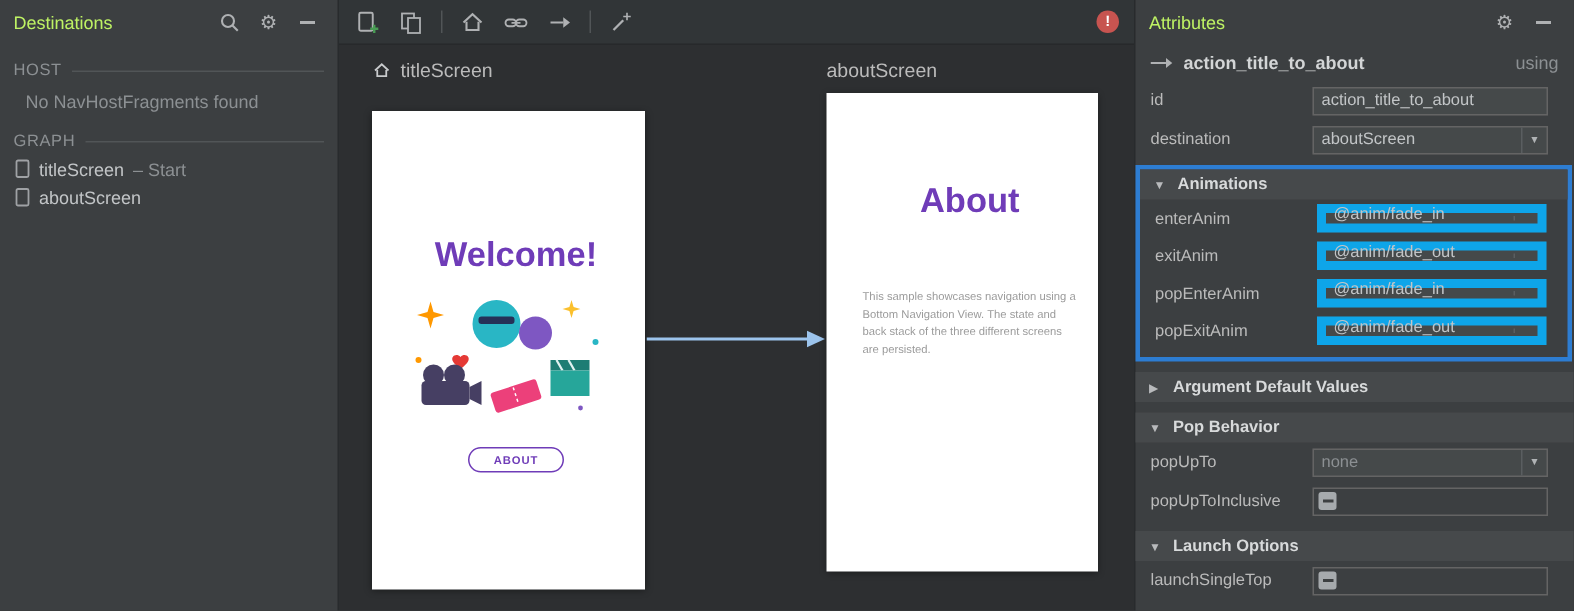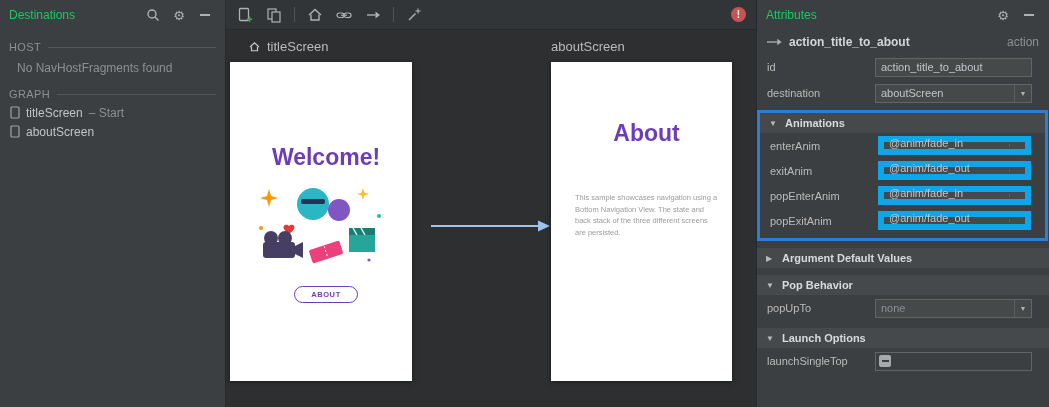--- a/index.html
+++ b/index.html
@@ -5,21 +5,21 @@
   * { box-sizing: border-box; margin: 0; padding: 0; }
   html,body { width:1049px; height:407px; }
   body {
     font-family: "Liberation Sans", "DejaVu Sans", sans-serif;
     background:#3c3f41; color:#bbbbbb; overflow:hidden;
   }
   .app { position:relative; width:1049px; height:407px; background:#3c3f41; }
 
   
   .panel-header { height:30px; display:flex; align-items:center; padding:0 9px; gap:4px; }
-  .panel-title { font-size:12px; color:#22c55e; white-space:nowrap; }
+  .panel-title { font-size:12px; color:#bef264; white-space:nowrap; }
   .spacer { flex:1; }
   .icon-btn { width:22px; height:20px; display:flex; align-items:center; justify-content:center;
               color:#afb1b3; font-size:13px; cursor:pointer; flex:0 0 auto; }
   .minus-line { width:10px; height:0; border-top:2px solid #afb1b3; display:inline-block; }
   svg { display:block; }
 
   
   .left-panel { position:absolute; left:0; top:0; width:226px; height:407px;
                 background:#3c3f41; border-right:1px solid #282b2d; }
   .section-row { display:flex; align-items:center; height:18px; padding:0 9px; gap:7px; margin-top:8px; }
@@ -37,21 +37,21 @@
   .toolbar-sep { width:1px; height:15px; background:#515557; }
   .tool-icon { width:18px; height:18px; display:flex; align-items:center; justify-content:center; cursor:pointer; }
   .error-badge { margin-left:auto; width:15px; height:15px; border-radius:50%; background:#c75450;
                  color:#ffffff; font-size:10px; font-weight:bold; display:flex; align-items:center;
                  justify-content:center; cursor:pointer; }
   .screen-label { position:absolute; top:39px; font-size:13px; color:#bbbbbb; display:flex;
                   align-items:center; gap:6px; cursor:pointer; }
   .label-title { left:22px; }
   .label-about { left:325px; }
   .phone { position:absolute; top:62px; background:#ffffff; box-shadow:0 1px 5px rgba(0,0,0,.45); cursor:pointer;padding-left:10px; }
-  .phone-title { left:4px; width:182px; height:319px; }
+  .phone-title { left:22px; width:182px; height:319px;margin-top:12px; }
   .phone-about { left:325px; width:181px; height:319px; }
   .welcome-heading { margin-top:82px; text-align:center; color:#6f3cb8;
                      font-size:23px; font-weight:bold; line-height:26px; }
   .illustration { display:block; margin:6px auto 0; }
   .about-btn { margin:10px auto 0; width:64px; height:17px; border:1.5px solid #6f3cb8; border-radius:9px;
                color:#6f3cb8; font-size:7.5px; font-weight:bold; letter-spacing:.6px;
                display:flex; align-items:center; justify-content:center; }
   .about-heading { margin-top:58px; text-align:center; color:#6f3cb8;
                    font-size:23px; font-weight:bold; line-height:26px; }
   .about-body { margin:46px 14px 16px 14px; font-size:7.5px; line-height:1.55; color:#9b9b9b; }
@@ -241,21 +241,21 @@
         </span>
     </div>
 
     <div class="action-row">
       <svg width="15" height="10" viewBox="0 0 16 10">
           <line x1="0" y1="5" x2="11" y2="5" stroke="#afb1b3" stroke-width="1.4"></line>
           <polygon points="11,1.5 15.5,5 11,8.5" fill="#afb1b3"></polygon>
         </svg>
       <span class="action-name">action_title_to_about</span>
       <span class="spacer"></span>
-      <span class="action-type">action</span>
+      <span class="action-type">using</span>
     </div>
 
     <div class="form-row">
       <span class="form-label">id</span>
       <div class="tfield">
         <span>action_title_to_about</span>
       </div>
     </div>
 
     <div class="form-row">
@@ -306,20 +306,28 @@
       <span class="tri">▼</span>
       <span class="text">Pop Behavior</span>
     </div>
     <div class="form-row">
       <span class="form-label">popUpTo</span>
       <div class="dropdown disabled-value">
         <span>none</span>
         <span class="arrow-box">▼</span>
       </div>
     </div>
+    <div class="form-row">
+      <span class="form-label">popUpToInclusive</span>
+      <div class="check-field">
+        <span class="checkbox-dash">
+            <span class="dash"></span>
+          </span>
+      </div>
+    </div>
 
     <div class="section-header">
       <span class="tri">▼</span>
       <span class="text">Launch Options</span>
     </div>
     <div class="form-row">
       <span class="form-label">launchSingleTop</span>
       <div class="check-field">
         <span class="checkbox-dash">
             <span class="dash"></span>

